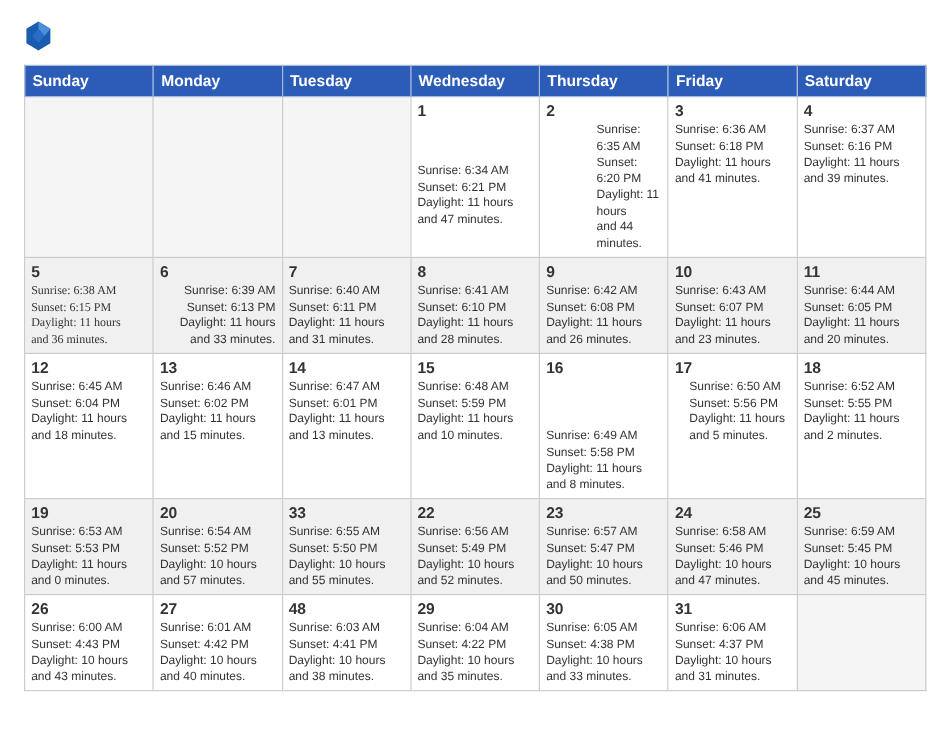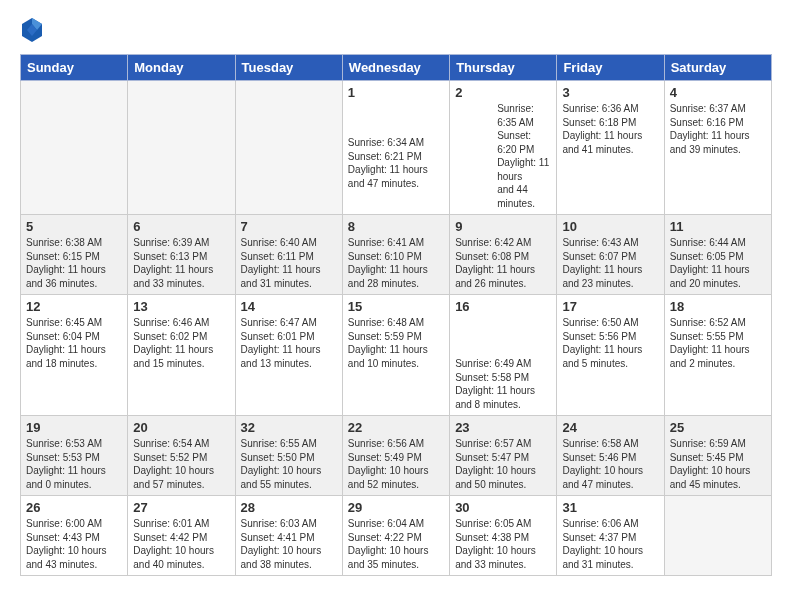--- a/index.html
+++ b/index.html
@@ -161,28 +161,28 @@
             <span class="day-num">4</span>
             <div class="day-info" style="white-space: pre-line;">Sunrise: 6:37 AM
 Sunset: 6:16 PM
 Daylight: 11 hours
 and 39 minutes.</div>
           </td>
         </tr>
         <tr class="row-shade">
           <td>
             <span class="day-num">5</span>
-            <div class="day-info" style="white-space: pre-line;">Sunrise: 6:38 AM
+            <div class="day-info" style="white-space: pre-line; font-family: Liberation Serif, serif;">Sunrise: 6:38 AM
 Sunset: 6:15 PM
 Daylight: 11 hours
 and 36 minutes.</div>
           </td>
           <td>
             <span class="day-num">6</span>
-            <div class="day-info" style="white-space: pre-line;">Sunrise: 6:39 AM
+            <div class="day-info" style="white-space: pre-line; text-align: right;">Sunrise: 6:39 AM
 Sunset: 6:13 PM
 Daylight: 11 hours
 and 33 minutes.</div>
           </td>
           <td>
             <span class="day-num">7</span>
             <div class="day-info" style="white-space: pre-line;">Sunrise: 6:40 AM
 Sunset: 6:11 PM
 Daylight: 11 hours
 and 31 minutes.</div>
@@ -247,21 +247,21 @@
           </td>
           <td>
             <span class="day-num">16</span>
             <div class="day-info" style="white-space: pre-line; margin-top: 43px;">Sunrise: 6:49 AM
 Sunset: 5:58 PM
 Daylight: 11 hours
 and 8 minutes.</div>
           </td>
           <td>
             <span class="day-num">17</span>
-            <div class="day-info" style="white-space: pre-line;">Sunrise: 6:50 AM
+            <div class="day-info" style="white-space: pre-line; margin-left: 12px;">Sunrise: 6:50 AM
 Sunset: 5:56 PM
 Daylight: 11 hours
 and 5 minutes.</div>
           </td>
           <td>
             <span class="day-num">18</span>
             <div class="day-info" style="white-space: pre-line;">Sunrise: 6:52 AM
 Sunset: 5:55 PM
 Daylight: 11 hours
 and 2 minutes.</div>
@@ -276,21 +276,21 @@
 and 0 minutes.</div>
           </td>
           <td>
             <span class="day-num">20</span>
             <div class="day-info" style="white-space: pre-line;">Sunrise: 6:54 AM
 Sunset: 5:52 PM
 Daylight: 10 hours
 and 57 minutes.</div>
           </td>
           <td>
-            <span class="day-num">32</span>
+            <span class="day-num">33</span>
             <div class="day-info" style="white-space: pre-line;">Sunrise: 6:55 AM
 Sunset: 5:50 PM
 Daylight: 10 hours
 and 55 minutes.</div>
           </td>
           <td>
             <span class="day-num">22</span>
             <div class="day-info" style="white-space: pre-line;">Sunrise: 6:56 AM
 Sunset: 5:49 PM
 Daylight: 10 hours
@@ -327,21 +327,21 @@
 and 43 minutes.</div>
           </td>
           <td>
             <span class="day-num">27</span>
             <div class="day-info" style="white-space: pre-line;">Sunrise: 6:01 AM
 Sunset: 4:42 PM
 Daylight: 10 hours
 and 40 minutes.</div>
           </td>
           <td>
-            <span class="day-num">28</span>
+            <span class="day-num">48</span>
             <div class="day-info" style="white-space: pre-line;">Sunrise: 6:03 AM
 Sunset: 4:41 PM
 Daylight: 10 hours
 and 38 minutes.</div>
           </td>
           <td>
             <span class="day-num">29</span>
             <div class="day-info" style="white-space: pre-line;">Sunrise: 6:04 AM
 Sunset: 4:22 PM
 Daylight: 10 hours

